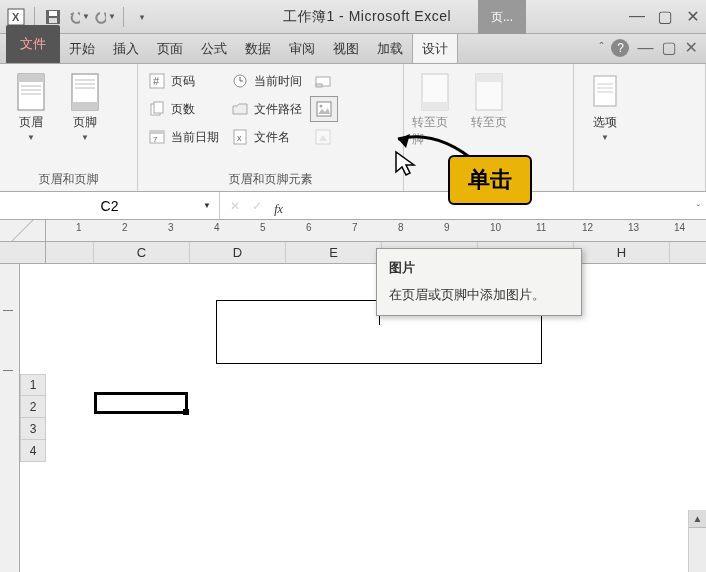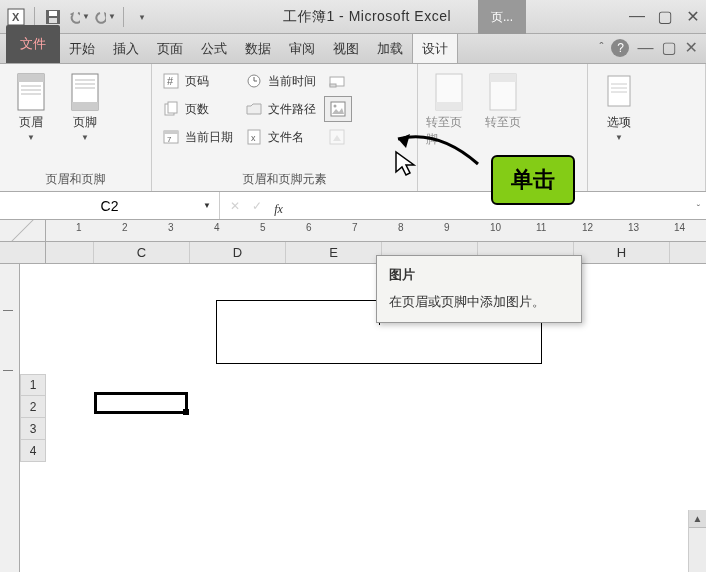--- a/index.html
+++ b/index.html
@@ -72,25 +72,25 @@
   .rows { position:absolute; left:20px; top:110px; }
   .rowh { width:26px; height:22px; border:1px solid #ccc; border-top:none; background:#e8e8e8; font-size:12px; color:#333; display:flex; align-items:center; justify-content:center; }
   .rowh:first-child { border-top:1px solid #ccc; }
 
   .selcell { position:absolute; left:94px; top:128px; width:94px; height:22px; border:3px solid #000; }
   .selcell::after { content:""; position:absolute; right:-4px; bottom:-4px; width:6px; height:6px; background:#000;}
 
   .headerbox { position:absolute; left:216px; top:36px; width:326px; height:64px; border:1px solid #000; background:#fff; }
   .headerbox::before { content:""; position:absolute; left:50%; top:0; height:24px; width:1px; background:#000; }
 
-  .tooltip { position:absolute; left:376px; top:255px; width:206px; background:#f4f4f2; border:1px solid #999; box-shadow:2px 2px 6px rgba(0,0,0,0.25); padding:10px 12px; font-size:13px; color:#333; z-index:10; }
+  .tooltip { position:absolute; left:376px; top:248px; width:206px; background:#f4f4f2; border:1px solid #999; box-shadow:2px 2px 6px rgba(0,0,0,0.25); padding:10px 12px; font-size:13px; color:#333; z-index:10; }
   .tooltip .tt-title { font-weight:bold; margin-bottom:8px; }
   .tooltip .tt-body { line-height:1.5; }
 
-  .callout { position:absolute; left:491px; top:155px; z-index:11; background:#84cc16; border:2px solid #000; border-radius:6px; padding:8px 18px; font-size:22px; font-weight:bold; }
+  .callout { position:absolute; left:448px; top:155px; z-index:11; background:#eab308; border:2px solid #000; border-radius:6px; padding:8px 18px; font-size:22px; font-weight:bold; }
   .arrow { position:absolute; z-index:11; pointer-events:none; }
 
   .cursor { position:absolute; left:394px; top:150px; z-index:12; pointer-events:none; }
 
   .scroll-right { position:absolute; right:0; top:246px; bottom:0; width:18px; background:#ececec; border-left:1px solid #ccc; }
   .scroll-right .sbtn { height:18px; display:flex; align-items:center; justify-content:center; font-size:10px; color:#555; background:#ddd; border-bottom:1px solid #bbb;}
   .expand { position:absolute; right:4px; bottom:4px; font-size:10px; color:#555; }
 
   svg { display:block; }
 </style>
@@ -155,21 +155,21 @@
   <div class="tabright">
     <span style="font-size:12px">ˆ</span>
     <span class="help">?</span>
     <span>—</span>
     <span>▢</span>
     <span>✕</span>
   </div>
 </div>
 
 <div class="ribbon">
-  <div class="group" style="width:152px">
+  <div class="group" style="width:138px">
     <div class="group-body">
       <div class="bigbtn">
         <span class="icon">
           <svg width="34" height="40">
               <rect x="4" y="2" width="26" height="36" fill="#fff" stroke="#888"></rect>
               <rect x="4" y="2" width="26" height="8" fill="#ccc"></rect>
               <line x1="7" y1="14" x2="27" y2="14" stroke="#bbb"></line>
               <line x1="7" y1="18" x2="27" y2="18" stroke="#bbb"></line>
               <line x1="7" y1="22" x2="27" y2="22" stroke="#bbb"></line>
             </svg>

